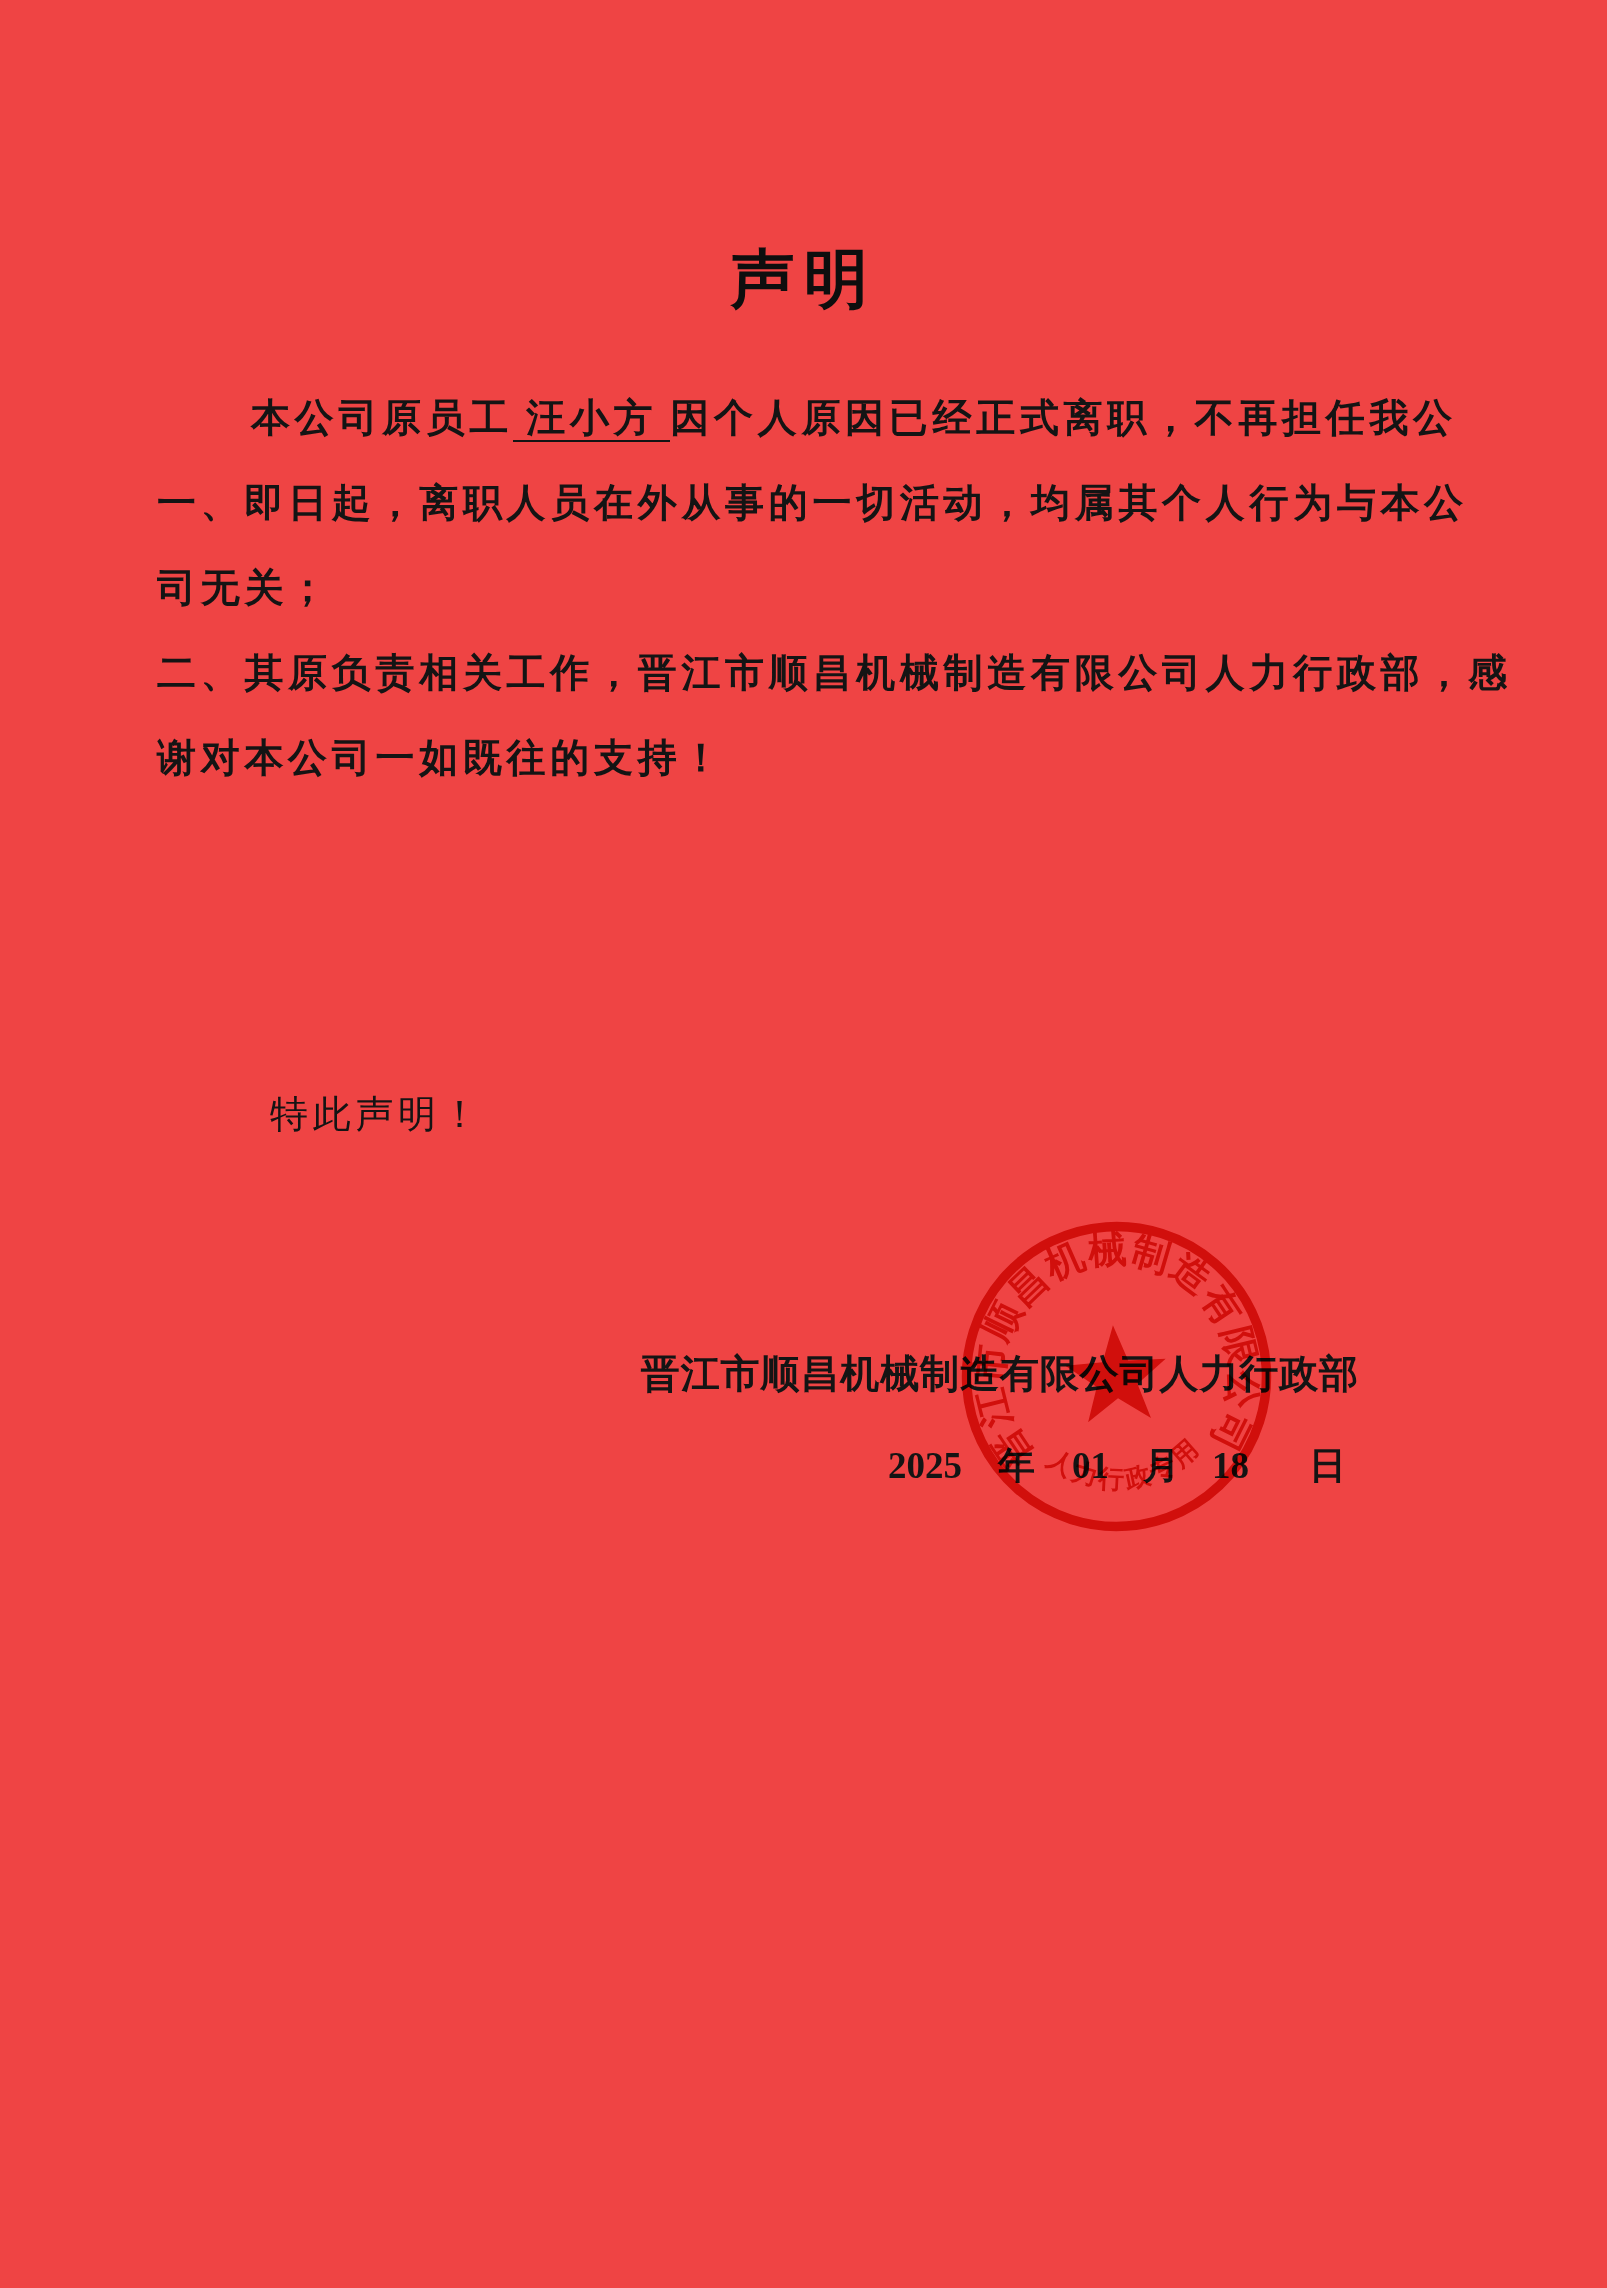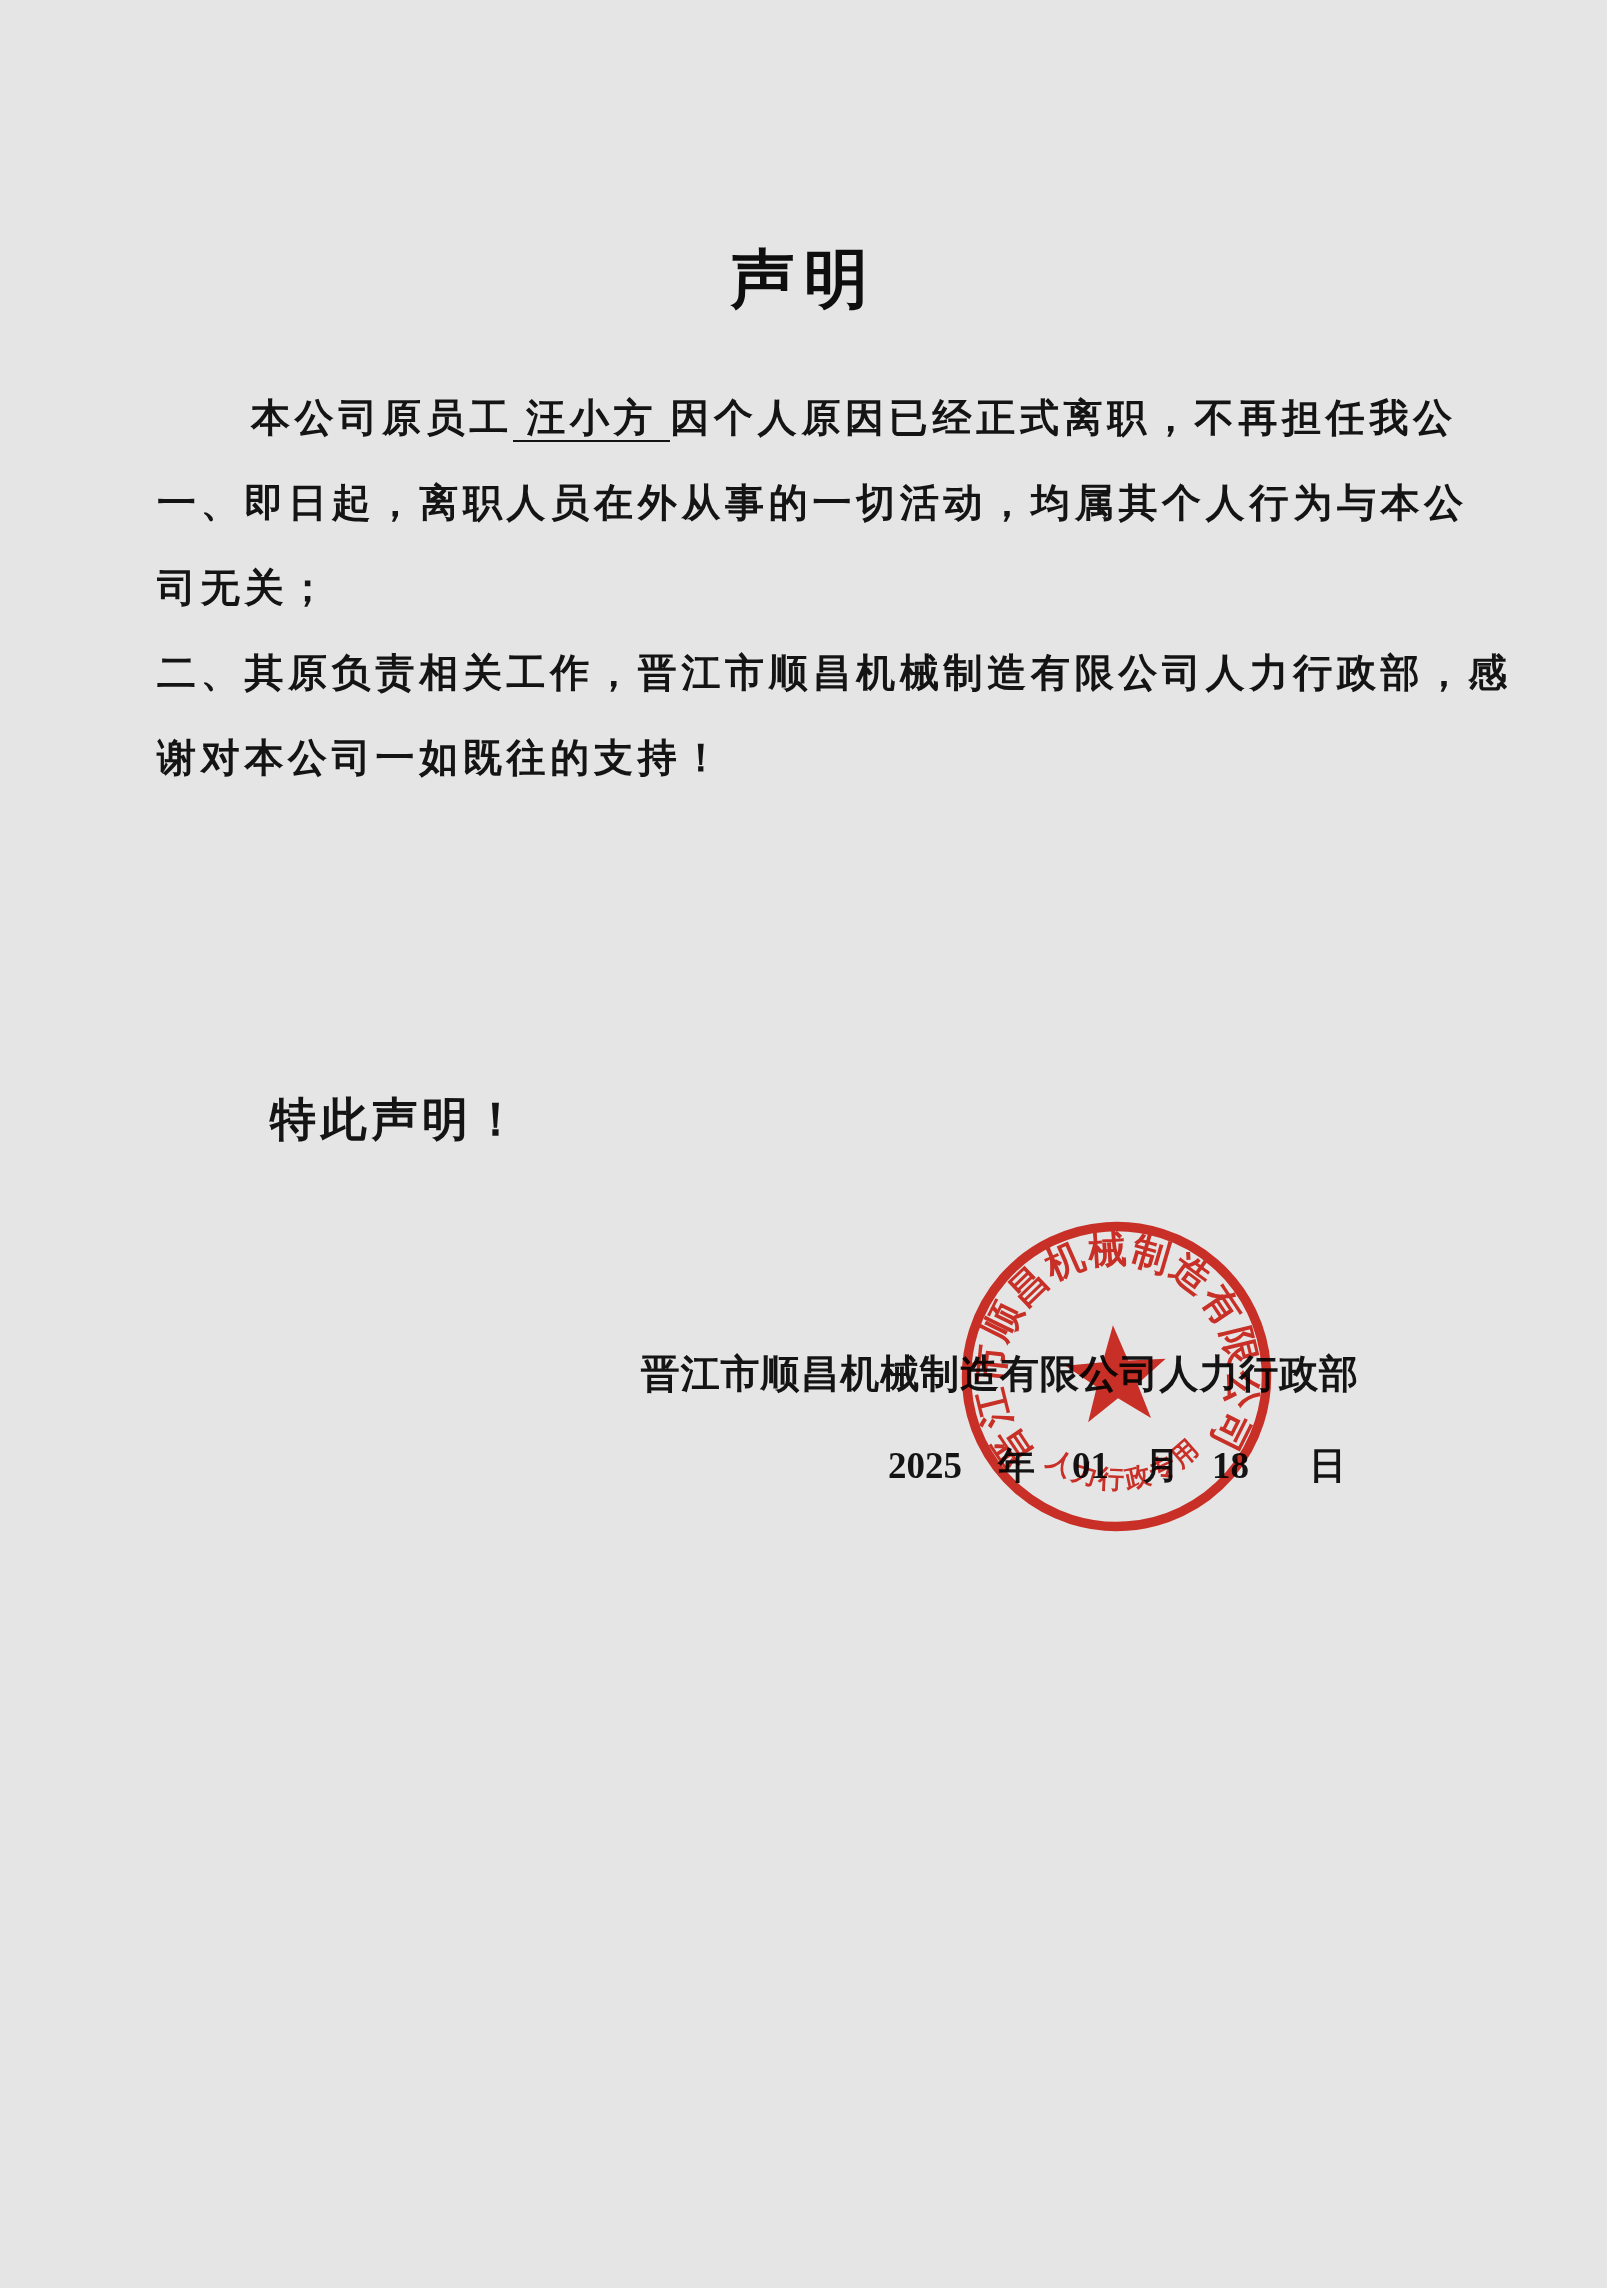--- a/index.html
+++ b/index.html
@@ -6,21 +6,21 @@
   html, body { background: #ffffff; }
   body {
     width: 1608px; height: 2289px;
     position: relative;
     font-family: "Liberation Serif", "DejaVu Serif", serif;
     color: #111111;
     overflow: hidden;
   }
   .page {
     position: absolute; inset: 0;
-    background: #e5e5e5;
+    background: #ef4444;
   }
   .doc-title {
     position: absolute;
     top: 236px; left: 0; width: 100%;
     text-align: center;
     font-size: 64px;
     font-weight: 700;
     letter-spacing: 9.4px;
     color: #0e0e0e;
   }
@@ -39,22 +39,22 @@
   .indent-2 { padding-left: 94px; }
   .name-underline {
     display: inline-block;
     border-bottom: 2.8px solid #141414;
     padding: 0 13px;
     line-height: 1.1;
   }
   .closing-line {
     position: absolute;
     top: 1089px; left: 270px;
-    font-size: 46px;
-    font-weight: 700;
+    font-size: 38px;
+    font-weight: 400;
     letter-spacing: 4.7px;
     color: #141414;
   }
   .sig-company {
     position: absolute;
     top: 1347px; right: 249px;
     font-size: 39px;
     font-weight: 600;
     letter-spacing: 0.9px;
     color: #141414;

